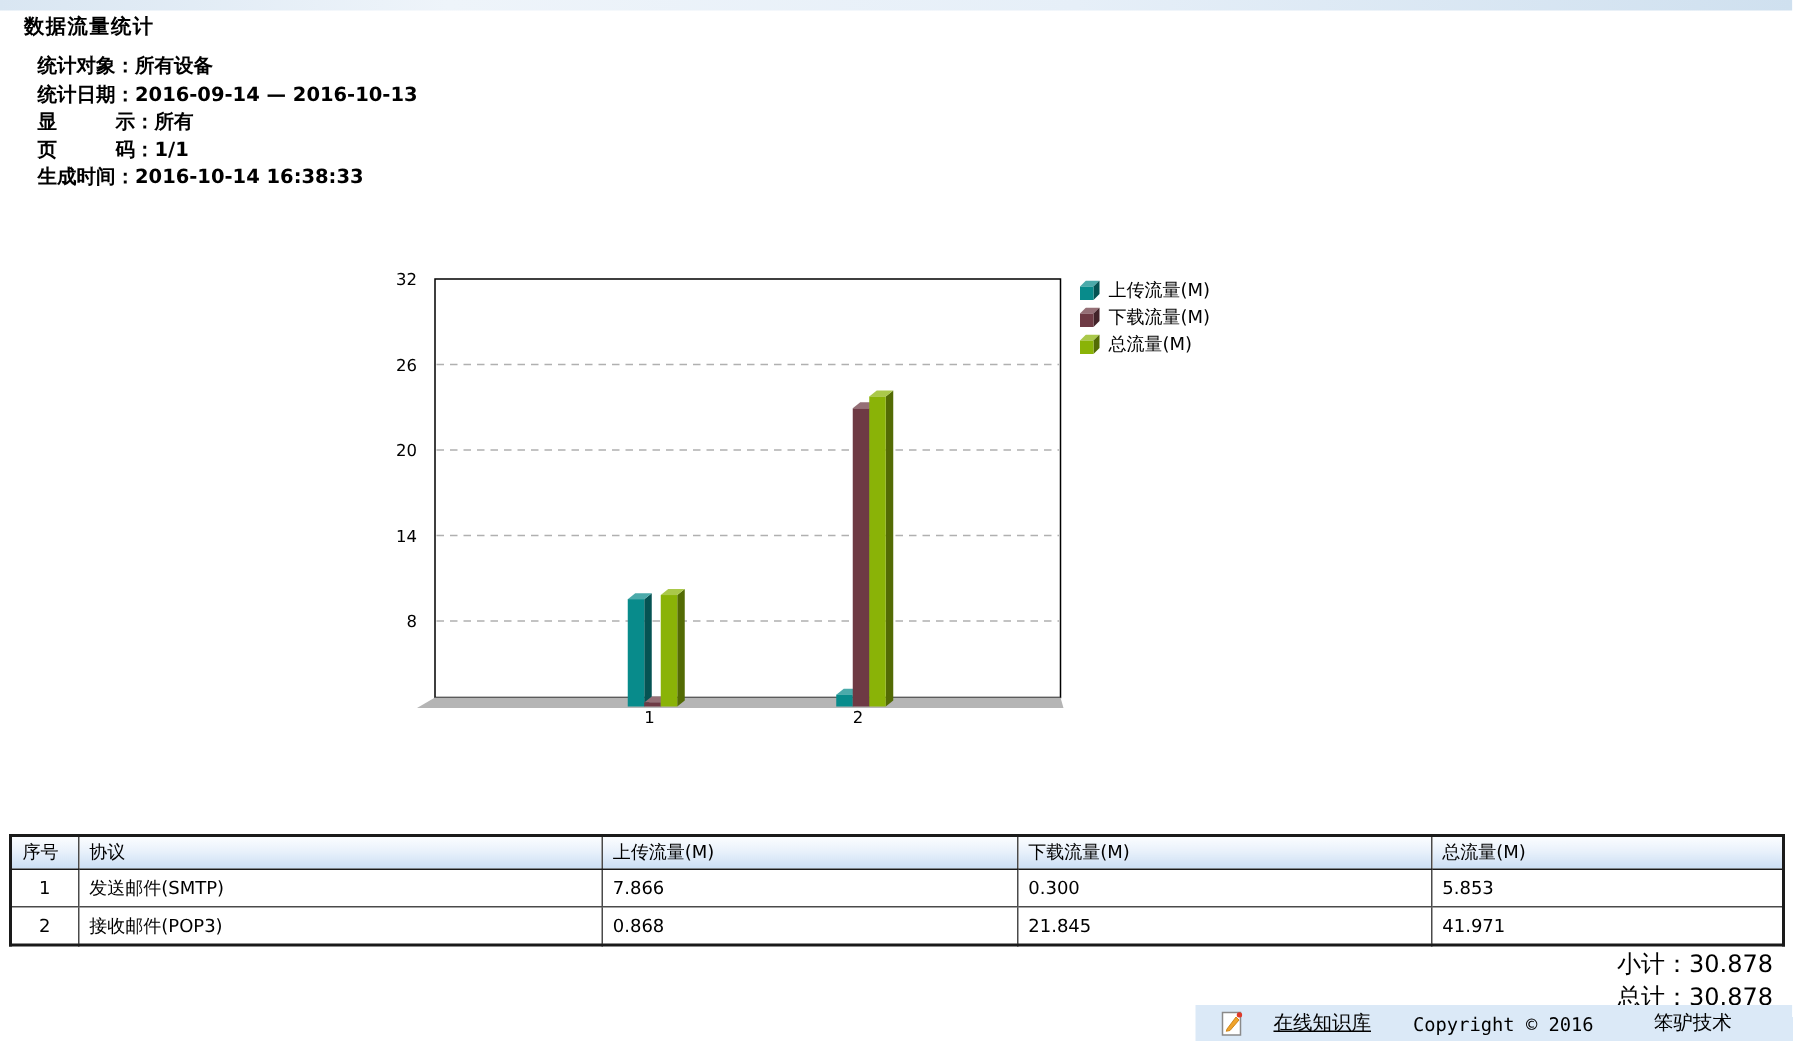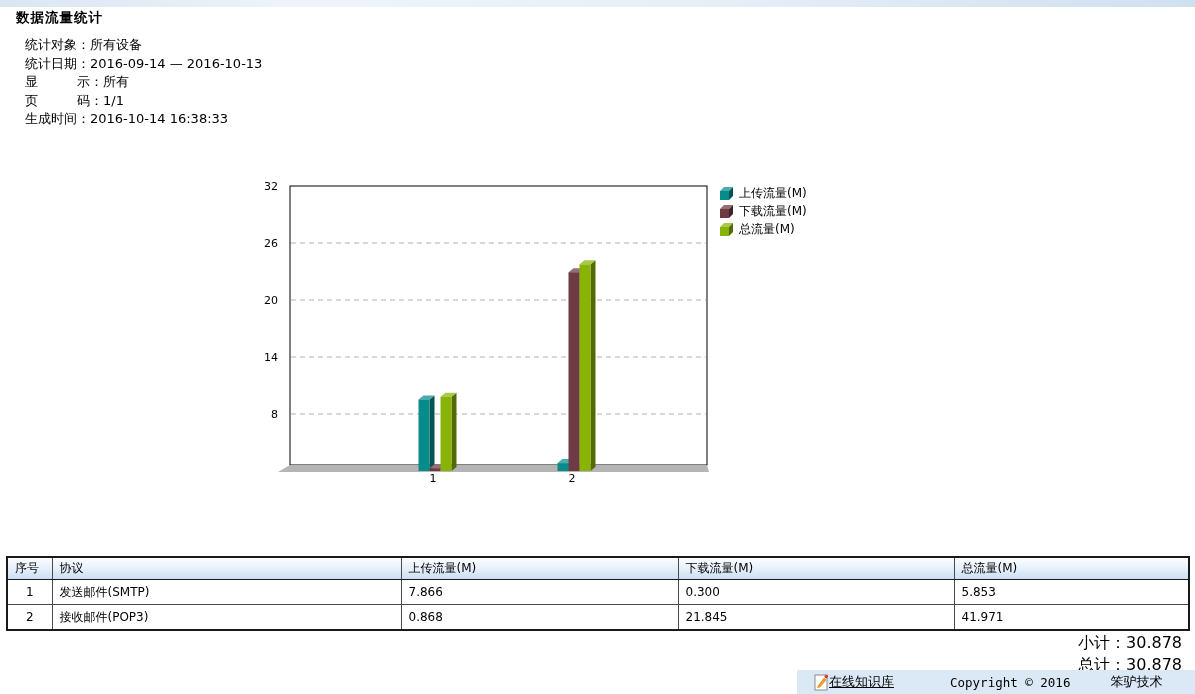--- a/index.html
+++ b/index.html
@@ -2,42 +2,42 @@
 <html><head>
 <meta charset="utf-8">
 <style>
   html,body{margin:0;padding:0;background:#fff;}
   .page{position:relative;width:1195px;height:694px;background:#fff;overflow:hidden;
         font-family:"DejaVu Sans","Liberation Sans",sans-serif;color:#000;}
   .topbar{position:absolute;left:0;top:0;width:1195px;height:7px;
           background:linear-gradient(90deg,#d9e6f2 0%,#eef4fa 25%,#e6eff8 60%,#cfe0ef 100%);}
   .title{position:absolute;left:16px;top:9px;font-size:13.5px;font-weight:bold;letter-spacing:1px;}
   .meta{position:absolute;left:25px;top:36px;font-size:13px;line-height:18.5px;}
-  .meta-line span{white-space:pre;}
+  .meta-line span{white-space:pre;font-weight:bold;}
   .chart-svg{position:absolute;left:0;top:0;pointer-events:none;}
   .legend{position:absolute;left:720px;top:184px;}
   .legend-item{display:flex;align-items:center;height:18px;}
   .legend-label{font-size:12px;margin-left:5px;}
   .data-table{position:absolute;left:6px;top:556px;width:1182px;border-collapse:collapse;
               border:2px solid #1a1a1a;table-layout:fixed;font-size:12px;}
   .data-table th{height:21px;font-weight:normal;text-align:left;padding:0 0 0 7px;
                  border:1px solid #4a4a4a;border-bottom:1px solid #1a1a1a;
                  background:linear-gradient(180deg,#fbfdff 0%,#e9f1fb 45%,#cbdff4 100%);
                  overflow:hidden;white-space:nowrap;}
   .data-table td{height:24px;padding:0 0 0 7px;border:1px solid #4a4a4a;background:#fff;
                  overflow:hidden;white-space:nowrap;}
   .data-table td.center{text-align:center;padding:0;}
   .sum-line{position:absolute;right:13px;font-size:16px;}
   .sum-sub{top:633px;}
   .sum-total{top:655px;}
   .footer-bar{position:absolute;left:797px;top:670px;width:398px;height:24px;background:#dbe9f7;
               display:flex;align-items:center;font-size:13px;}
   .kb-icon{margin-left:17px;flex:0 0 auto;}
-  .kb-link{margin-left:0;text-decoration:underline;color:#000;cursor:pointer;}
-  .copyright{margin-left:56px;font-family:"DejaVu Sans Mono","Liberation Mono",monospace;font-size:12.5px;}
+  .kb-link{margin-left:20px;text-decoration:underline;color:#000;cursor:pointer;}
+  .copyright{margin-left:28px;font-family:"DejaVu Sans Mono","Liberation Mono",monospace;font-size:12.5px;}
   .company{margin-left:40px;}
 </style>
 </head>
 <body>
 
 <div class="page">
   <div class="topbar"></div>
   <div class="title">数据流量统计</div>
 
   <div class="meta" id="meta">

